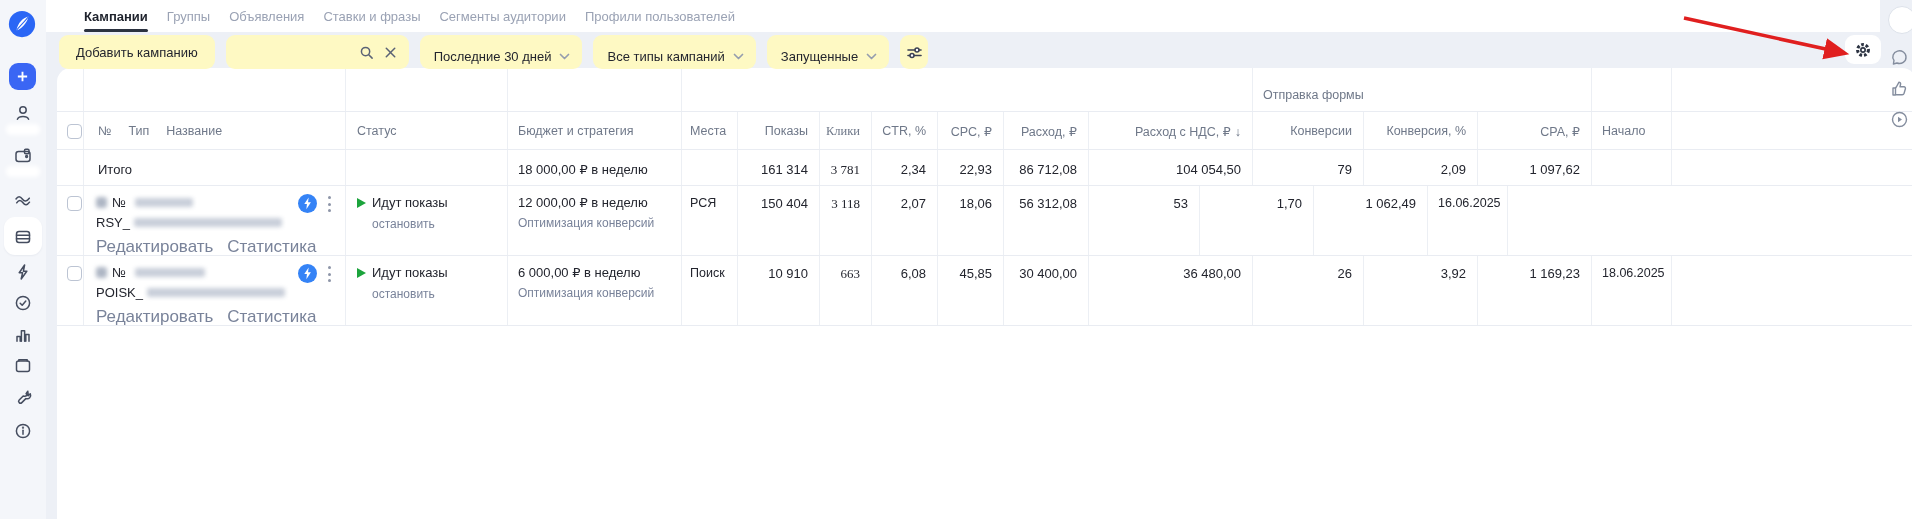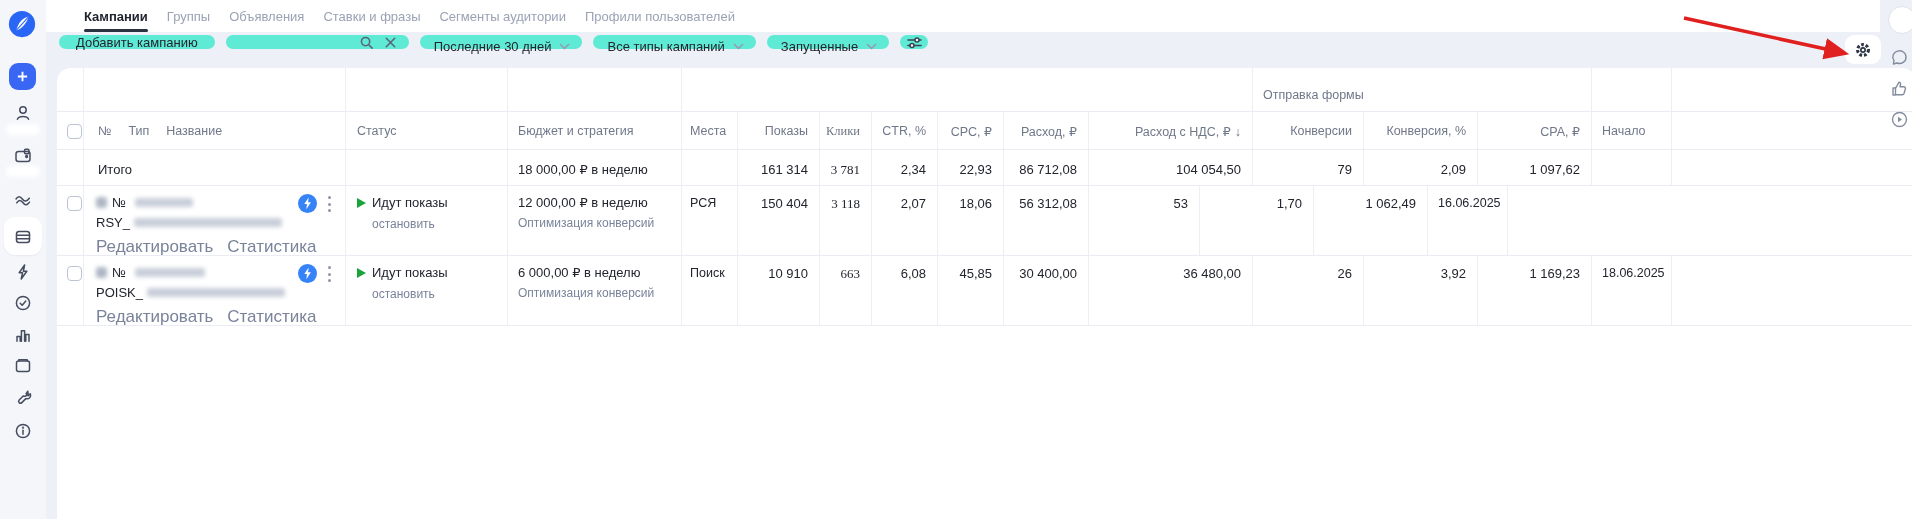--- a/index.html
+++ b/index.html
@@ -18,21 +18,21 @@
   #add-btn svg{width:13px;height:13px;stroke:#fff;stroke-width:2;}
   .side-blur{position:absolute;left:6px;width:34px;height:11px;background:#fff;border-radius:5px;filter:blur(2px);}
   #sel-item{position:absolute;left:4px;top:217px;width:38px;height:38px;background:#fff;border-radius:11px;box-shadow:0 1px 2px rgba(40,50,80,.06);}
   
   #topbar{position:absolute;left:46px;top:0;width:1834px;height:32px;background:#fff;display:flex;align-items:stretch;padding-left:38px;box-sizing:border-box;gap:19px;z-index:2;}
   .tab{display:flex;align-items:center;font-size:13px;color:#9aa2b4;position:relative;cursor:pointer;white-space:nowrap;}
   .tab.active{color:#1e222c;font-weight:bold;}
   .tab.active::after{content:"";position:absolute;left:0;right:0;bottom:0;height:3px;background:#2b3240;border-radius:2px;}
   
   #toolbar{position:absolute;left:59px;top:35px;height:26px;display:flex;gap:11px;z-index:2;}
-  .pill{background:#5eead4;border-radius:9px;height:14px;display:flex;align-items:center;font-size:13px;color:#23252e;box-sizing:border-box;white-space:nowrap;border:none;}
+  .pill{background:#fef9c3;border-radius:9px;height:34px;display:flex;align-items:center;font-size:13px;color:#23252e;box-sizing:border-box;white-space:nowrap;border:none;}
   .pill.btn{padding:0 17px;cursor:pointer;}
   #search-pill{width:183px;padding:0 11px 0 12px;}
   #search-pill input{flex:1;border:none;outline:none;background:transparent;font-size:13px;min-width:0;font-family:inherit;}
   #search-pill svg{width:15px;height:15px;stroke:#5a6275;fill:none;stroke-width:1.6;stroke-linecap:round;flex:none;}
   #search-pill .clear{margin-left:9px;}
   .select{padding:8px 12px 0 14px;cursor:pointer;}
   .select svg.chev{width:11px;height:7px;margin-left:8px;stroke:#959dae;fill:none;stroke-width:1.7;stroke-linecap:round;stroke-linejoin:round;}
   #sliders-btn{width:28px;justify-content:center;padding:0;cursor:pointer;}
   #sliders-btn svg{width:17px;height:17px;stroke:#3c4254;fill:none;stroke-width:1.6;stroke-linecap:round;}
   #gear-btn{position:absolute;left:1845px;top:35px;width:36px;height:29px;background:#fff;border-radius:9px;display:flex;align-items:center;justify-content:center;border:none;cursor:pointer;z-index:2;}

